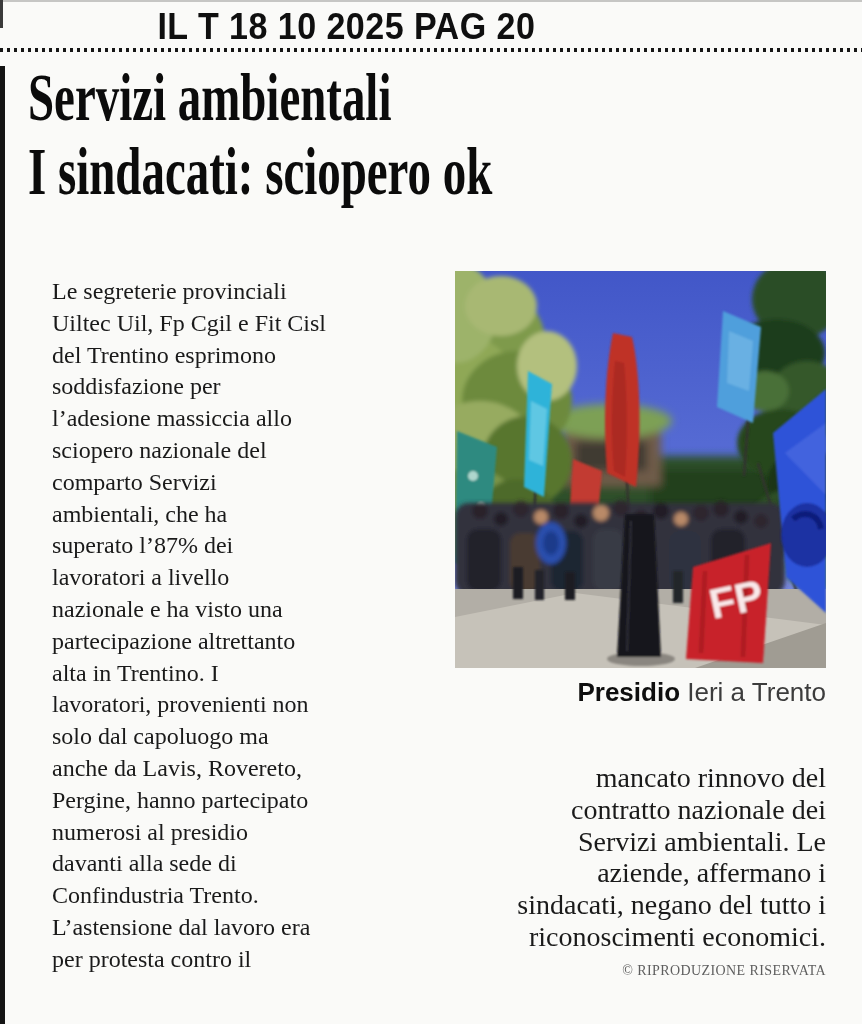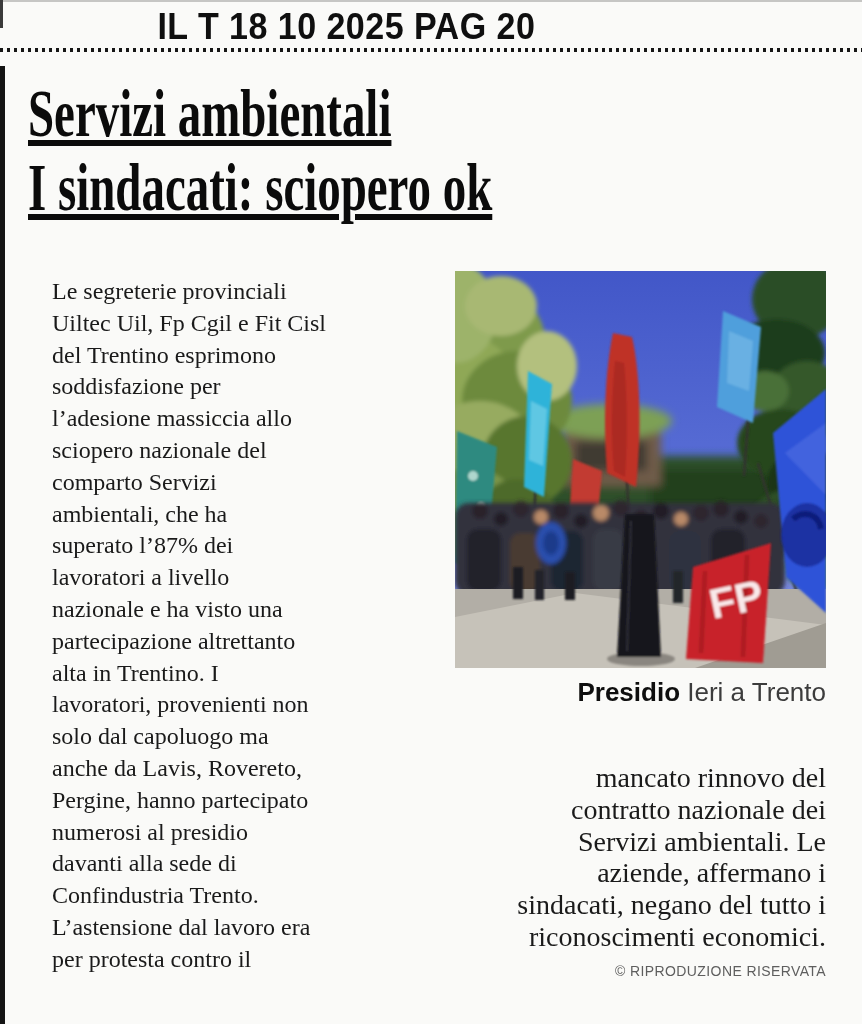--- a/index.html
+++ b/index.html
@@ -21,21 +21,21 @@
     font-weight:700;font-size:37px;line-height:50px;color:#0f0f0f;
     transform:scaleX(0.92);letter-spacing:0.5px;white-space:nowrap;
   }
   .dotted-rule{
     position:absolute;top:48px;left:0;width:862px;height:4px;
     background-image:repeating-linear-gradient(90deg,#161616 0 3px,transparent 3px 7px);
   }
   
   .left-bar{position:absolute;left:0;top:66px;width:5px;height:958px;background:#141414;}
   
-  .headline{position:absolute;left:28px;top:76px;color:#0b0b0b;text-decoration:underline;}
+  .headline{position:absolute;left:28px;top:60px;color:#0b0b0b;}
   .headline .hl{
     font-weight:700;font-size:67px;line-height:74px;white-space:nowrap;
     transform:scaleX(0.70);transform-origin:0 50%;
   }
   
   .col-left{
     position:absolute;left:40px;top:276px;width:402px;
     font-size:24px;line-height:31.8px;color:#1a1a1a;
     white-space:pre-line;
     margin-left:12px;
@@ -50,21 +50,21 @@
   }
   .caption .cap-bold{font-weight:700;color:#0e0e0e;}
   .right-body{
     margin-top:56px;
     font-size:28px;line-height:31.8px;color:#1a1a1a;
     white-space:pre-line;
     text-align:right;
   }
   .copyright{
     margin-top:10px;text-align:right;
-    font-family:Liberation Sans, sans-serif;
+    font-family:Liberation Serif, serif;
     font-size:14px;line-height:16px;color:#5e5e5e;letter-spacing:0.4px;
   }
 </style>
 </head>
 <body>
 
 <div class="top-rule"></div>
 <div class="top-left-tick"></div>
 
 <div class="masthead">

